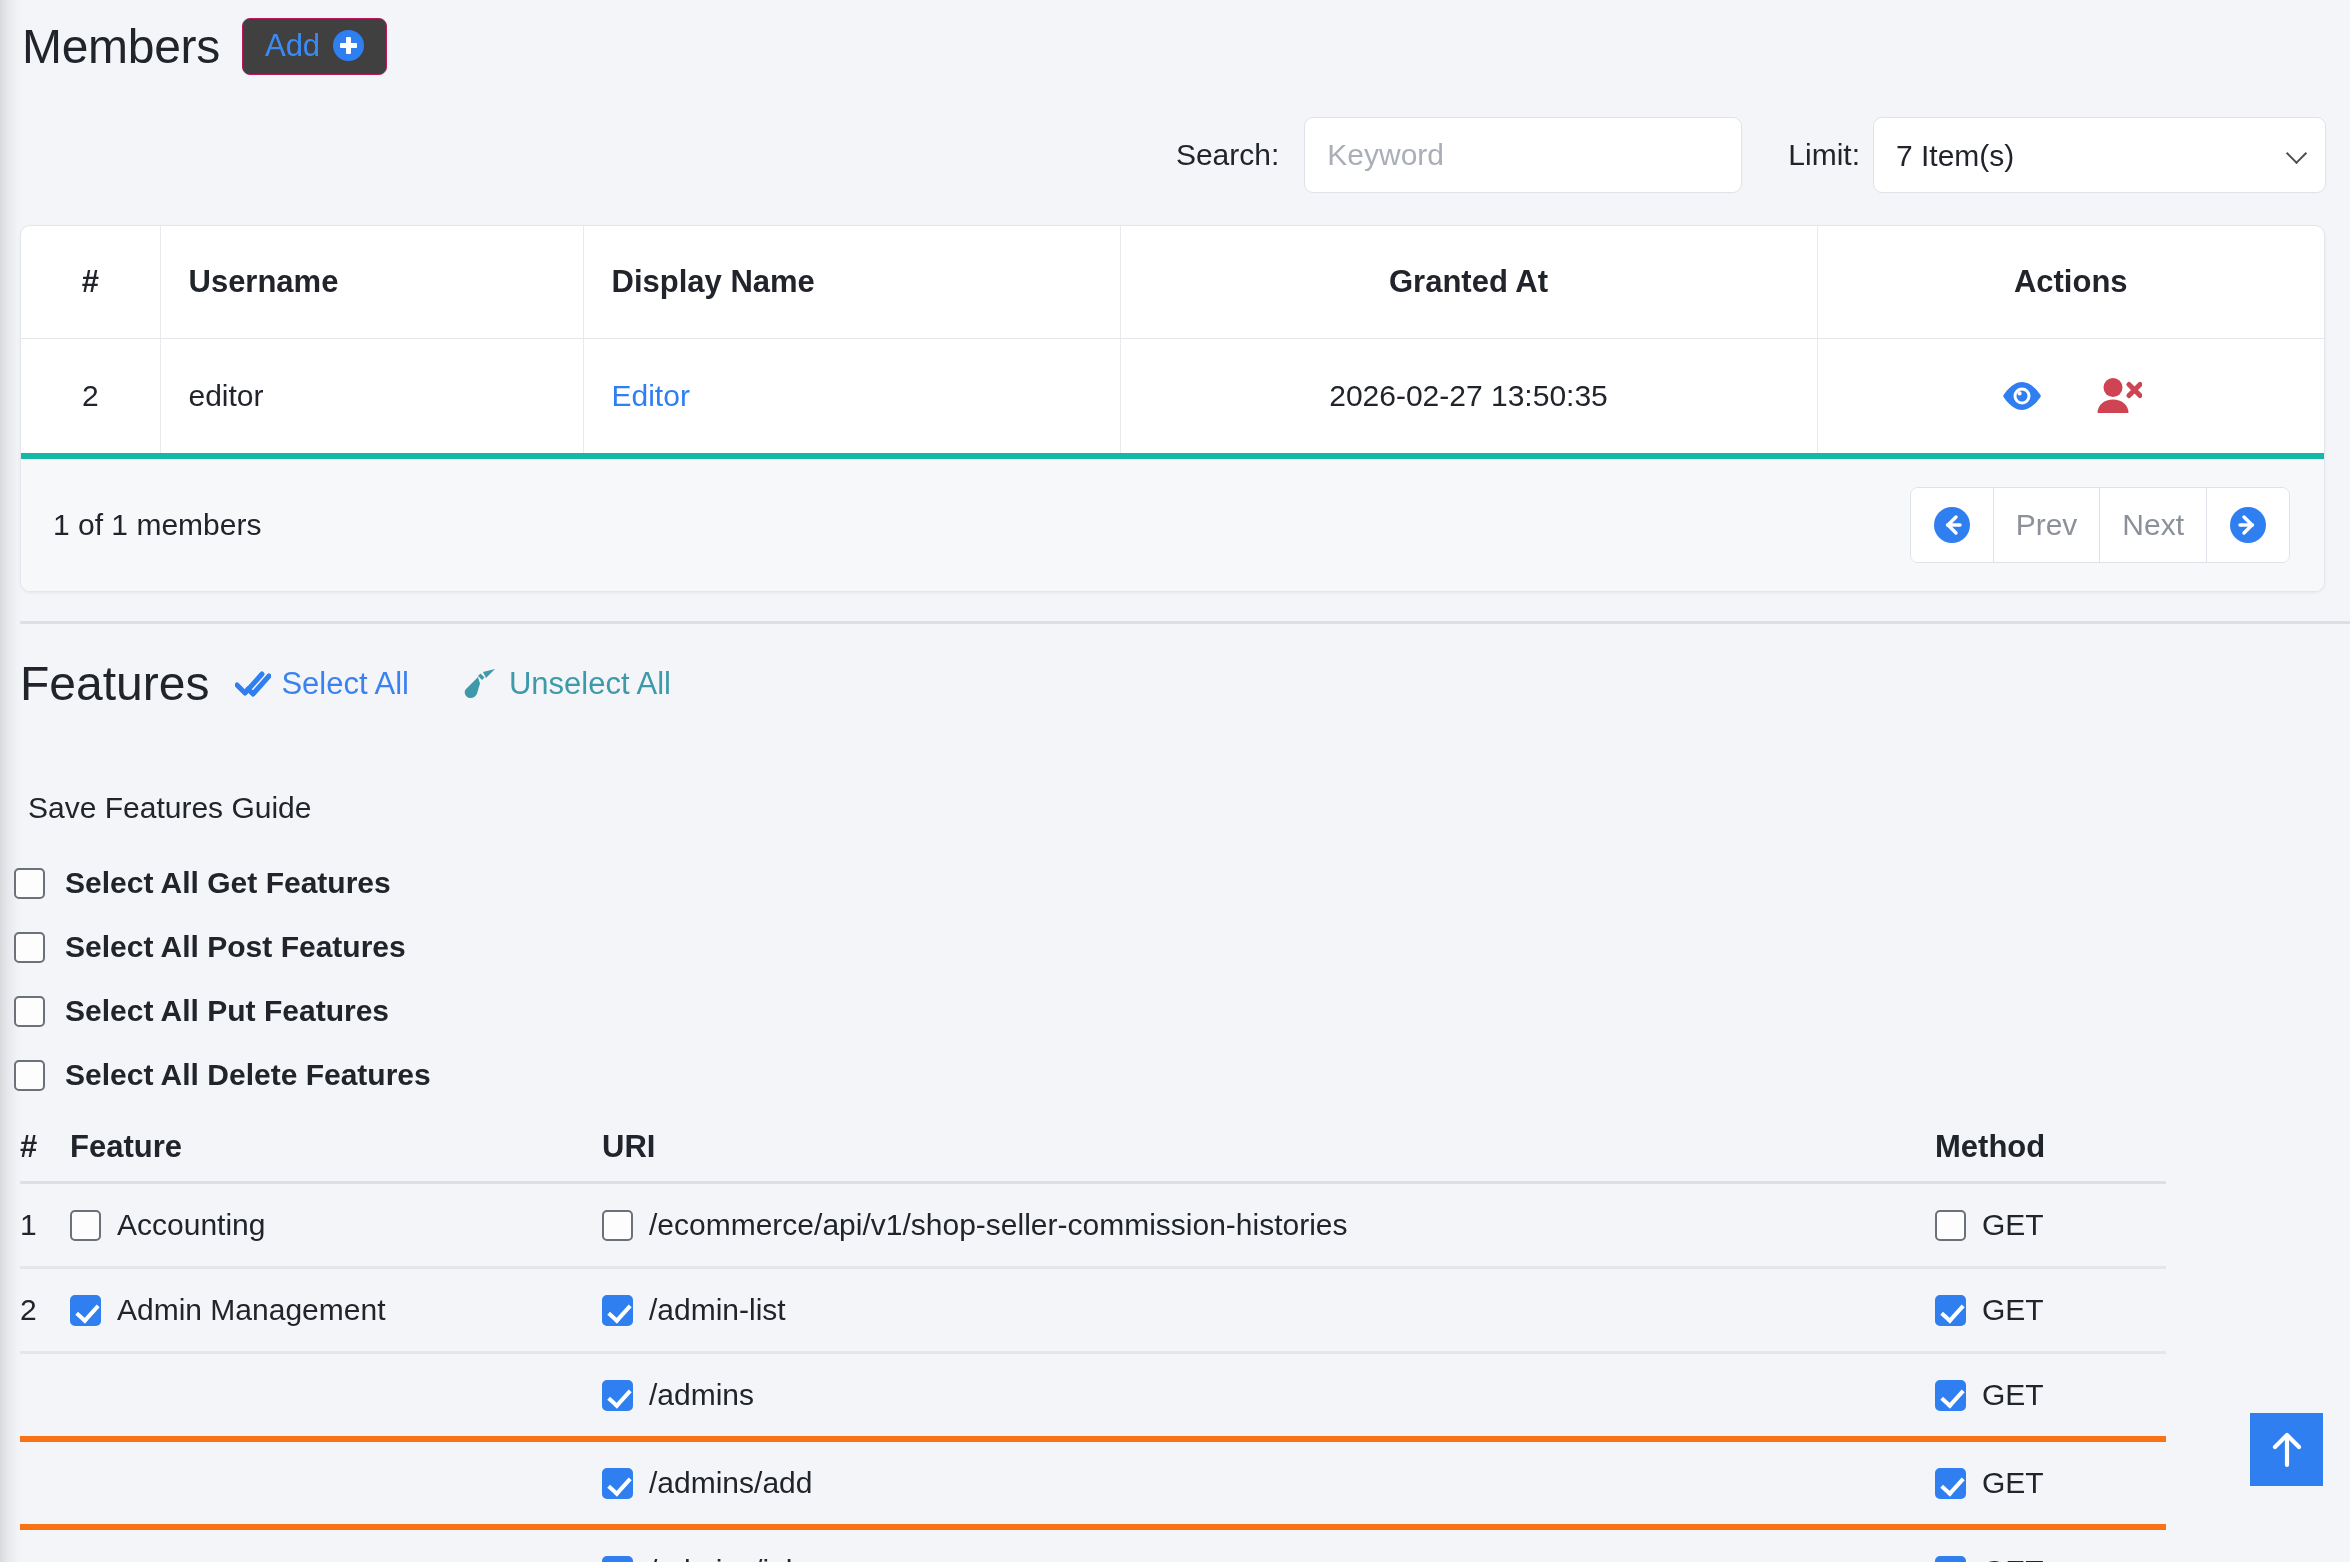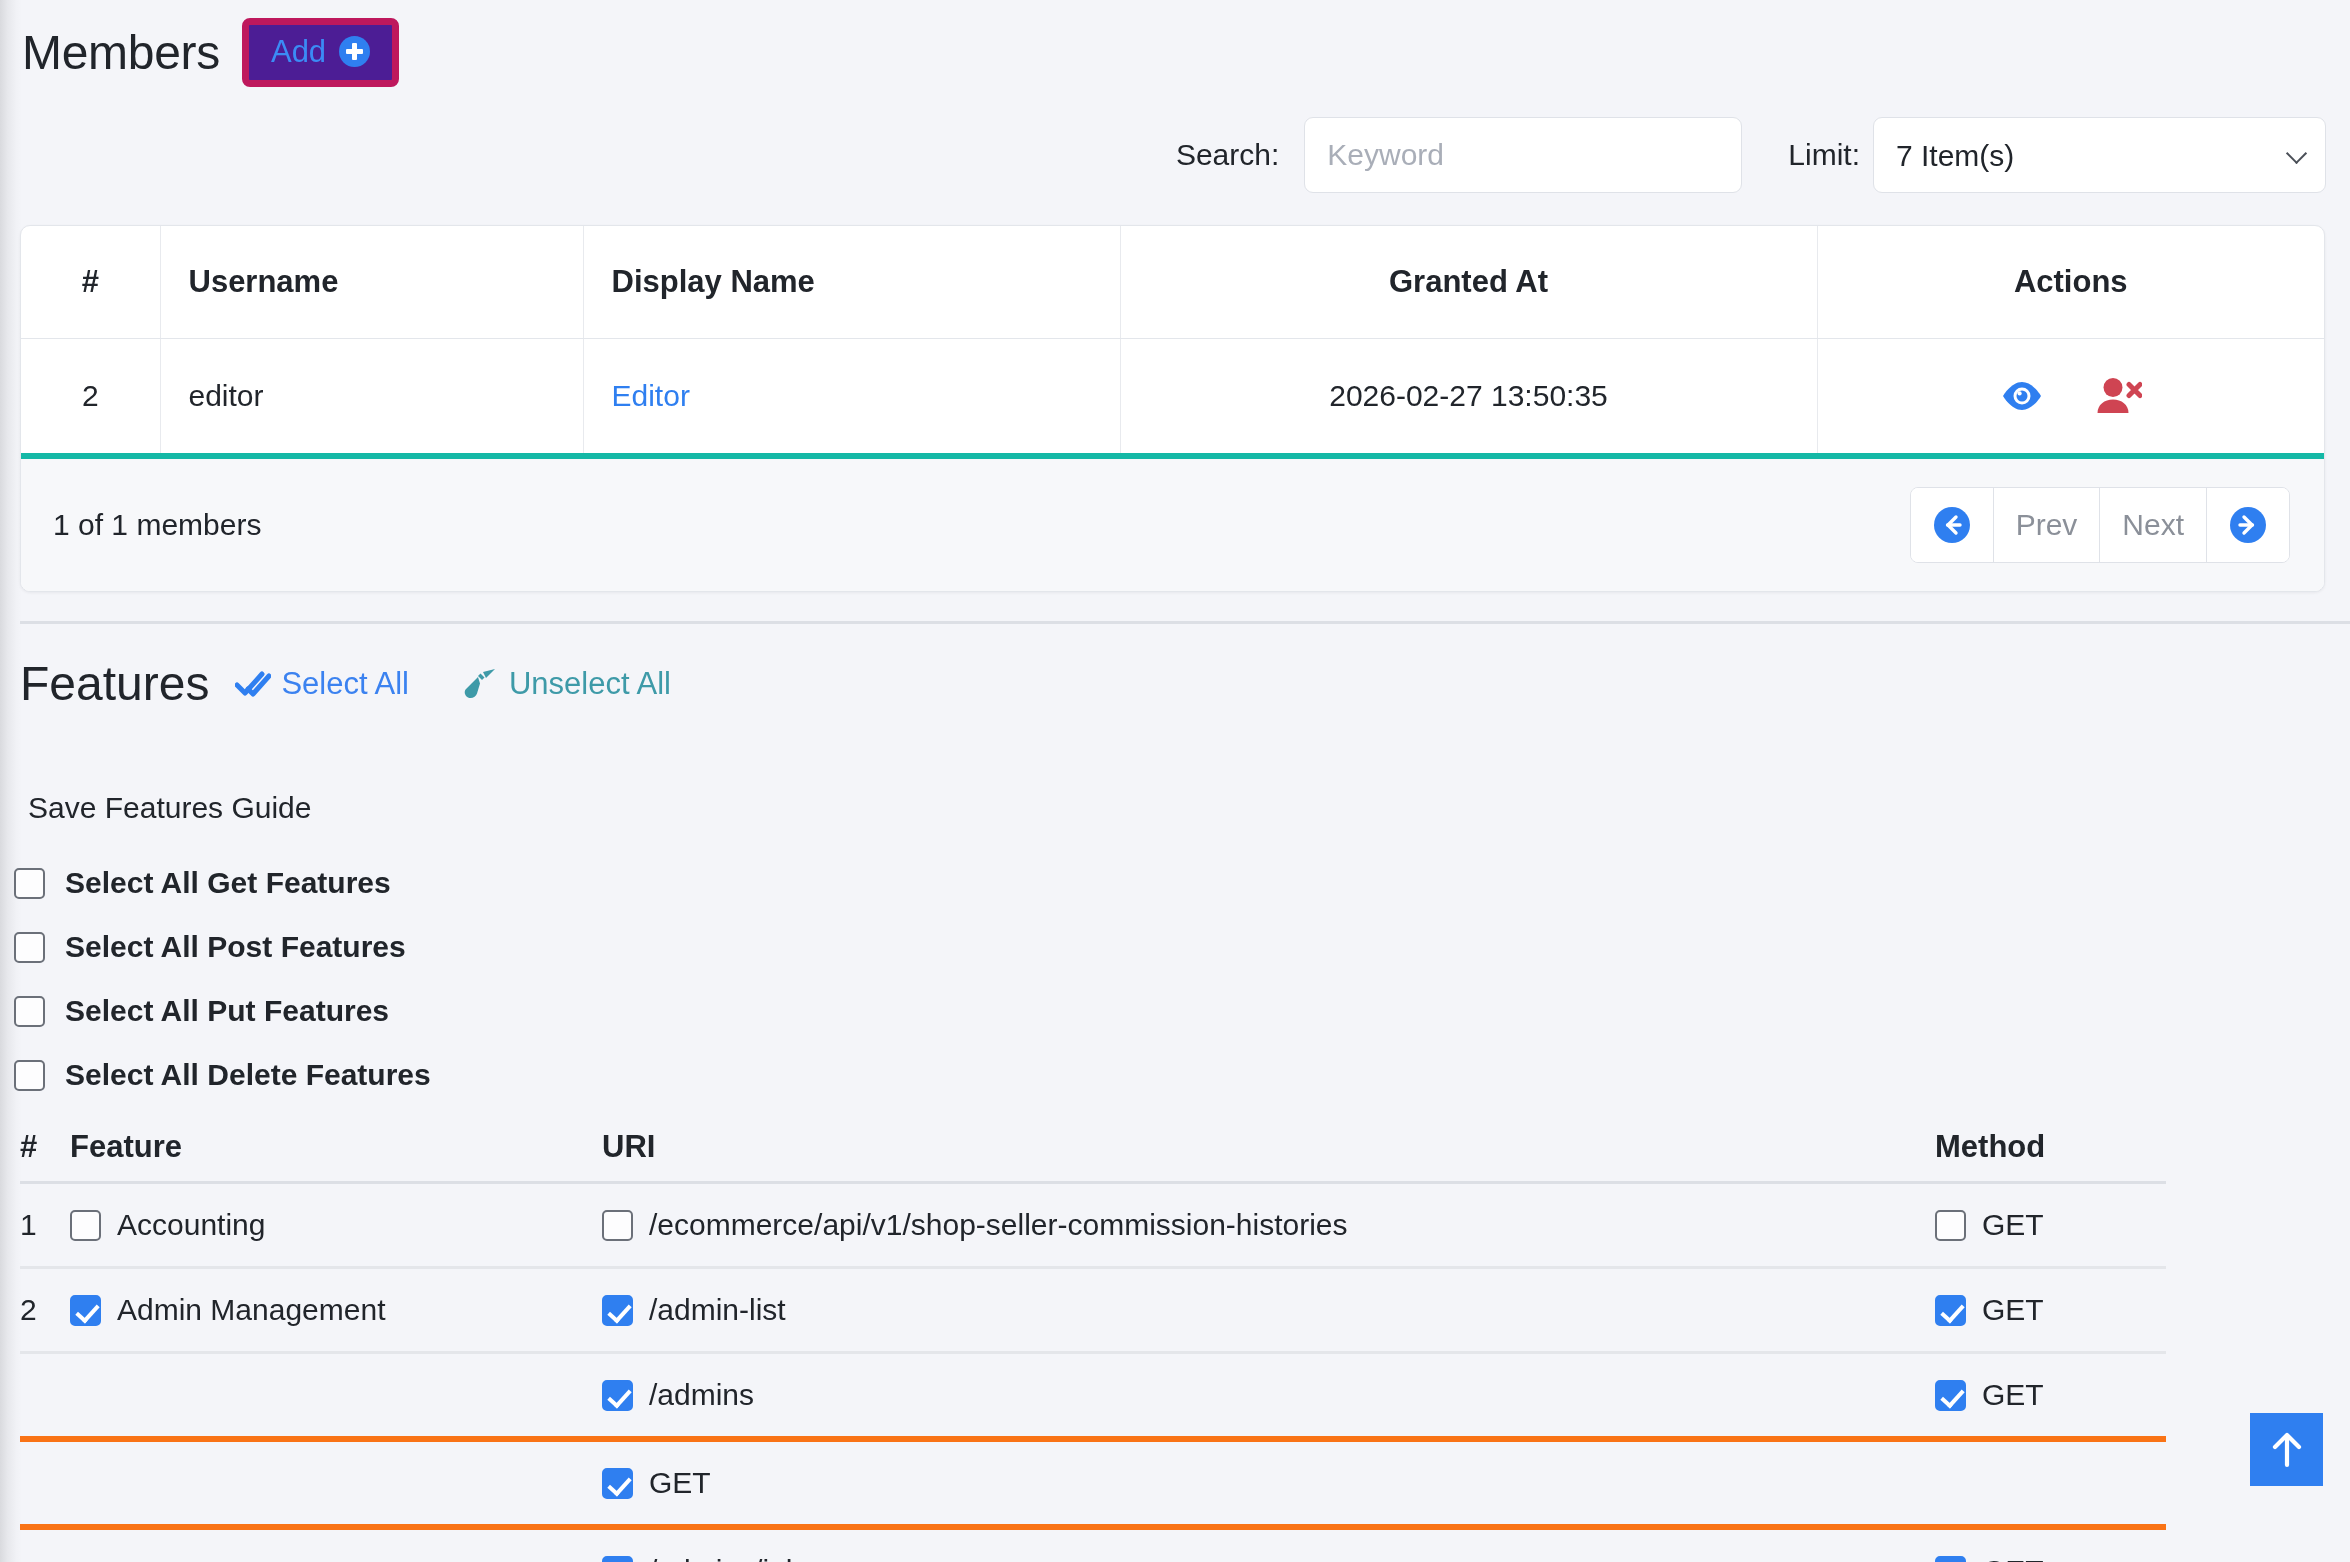--- a/index.html
+++ b/index.html
@@ -25,22 +25,22 @@
   .members-head{
     position:absolute; left:22px; top:18px;
     display:flex; align-items:center; gap:22px;
   }
   .members-title{
     font-size:48px; font-weight:400; color:#21252b; letter-spacing:-0.3px;
     line-height:1;
   }
   .add-btn{
     display:inline-flex; align-items:center; gap:13px;
-    border:7px solid #be185d; border-radius:8px;
-    background:#4c1d95; color:#3b8bf5;
+    border:1px solid #be185d; border-radius:8px;
+    background:#404040; color:#3b8bf5;
     font-size:31px; padding:11px 22px 13px 22px; cursor:pointer;
     line-height:1;
   }
   .plus-circle{
     width:31px;height:31px;border-radius:50%;background:#2f7ff0;
     display:inline-flex;align-items:center;justify-content:center;position:relative;
   }
   .plus-circle:before,.plus-circle:after{
     content:""; position:absolute; background:#fff; border-radius:1px;
   }
@@ -359,20 +359,24 @@
         <span>/admins</span>
       </div>
       <div class="fcell c-meth">
         <span class="cbx checked"></span>
         <span>GET</span>
       </div>
     </div>
 
     <div class="uri-sub">
       <div class="spacer"></div>
+      <div class="fcell c-uri">
+        <span class="cbx checked"></span>
+        <span>/admins/add</span>
+      </div>
       <div class="fcell c-meth">
         <span class="cbx checked"></span>
         <span>GET</span>
       </div>
     </div>
 
     <div class="uri-sub">
       <div class="spacer"></div>
       <div class="fcell c-uri">
         <span class="cbx checked"></span>

